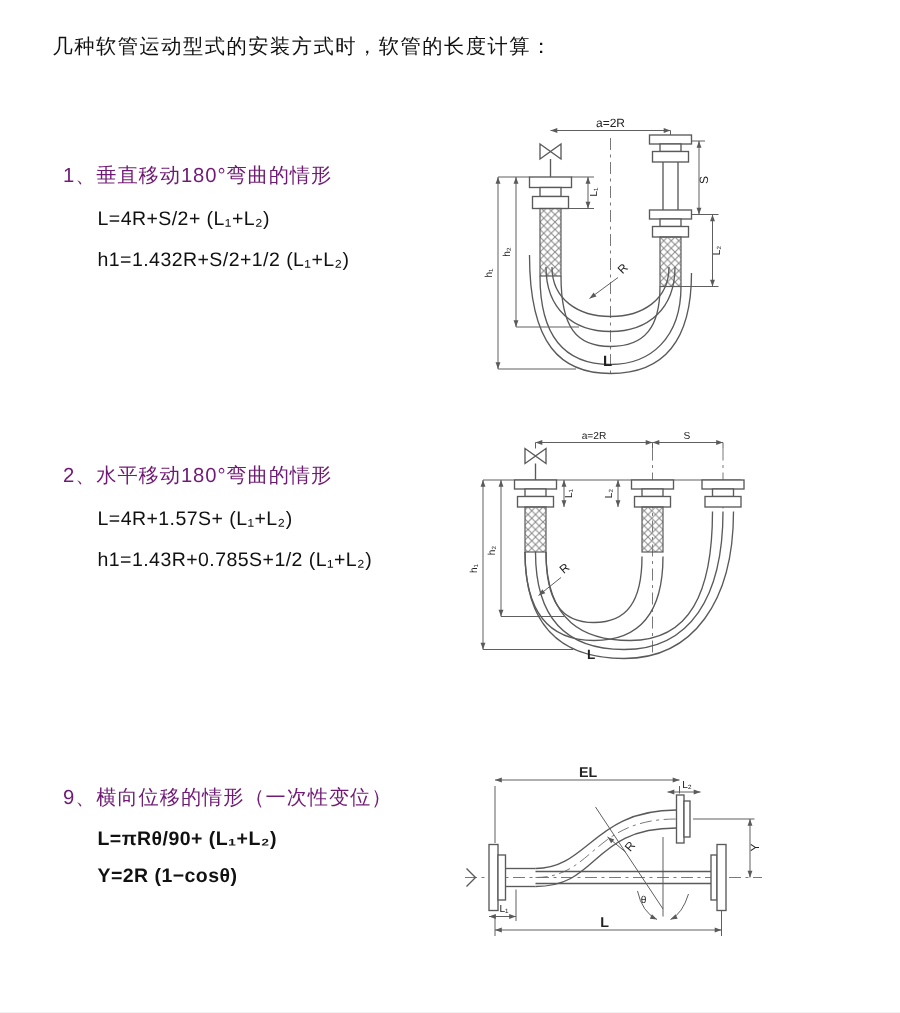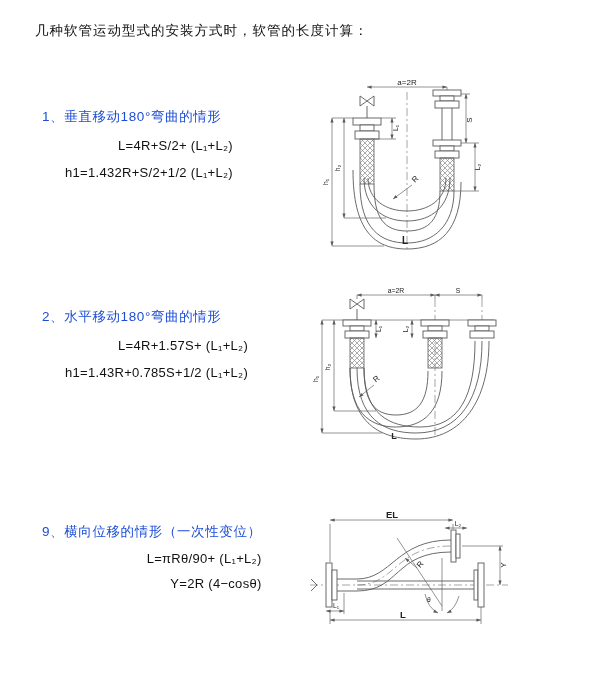--- a/index.html
+++ b/index.html
@@ -6,23 +6,23 @@
   #page{
     position:relative;width:600px;height:675px;background:#ffffff;
     font-family:"Liberation Sans","DejaVu Sans",sans-serif;color:#1a1a1a;
     overflow:hidden;
   }
   .title{
     position:absolute;left:35px;top:22px;font-size:13.5px;font-weight:500;
     letter-spacing:1px;color:#111;
   }
   .section{position:absolute;left:42px;}
-  .heading{font-size:13.5px;font-weight:500;letter-spacing:0.6px;color:#1d4ed8;}
-  .formula{font-size:13px;margin:12px 0 0 23px;letter-spacing:0.3px;color:#111;text-align:right;}
-  .s3 .formula{margin-top:10px;}
+  .heading{font-size:13.5px;font-weight:500;letter-spacing:0.6px;color:#701a75;}
+  .formula{font-size:13px;margin:12px 0 0 23px;letter-spacing:0.3px;color:#111;}
+  .s3 .formula{margin-top:10px;font-weight:bold;}
   svg{position:absolute;}
   svg text{font-family:"Liberation Sans","DejaVu Sans",sans-serif;fill:#222;}
   .dln{stroke:#5a5a5a;stroke-width:0.9;fill:none;}        
   .dim{stroke:#5a5a5a;stroke-width:0.65;fill:none;}       
   .cl{stroke:#6a6a6a;stroke-width:0.6;fill:none;stroke-dasharray:8 3 2 3;} 
   .fl{fill:#ffffff;stroke:#5a5a5a;stroke-width:0.9;}      
   .lbl{font-size:8px;}
   .lbl-s{font-size:6.8px;}
   .lbl-b{font-size:10px;font-weight:600;}
 </style>
@@ -221,21 +221,21 @@
       <line class="dim" x1="62" y1="102" x2="47" y2="114" marker-end="url(#ar2)"></line>
       <text class="lbl" transform="rotate(-40 66 98)" x="66" y="98" text-anchor="middle">R</text>
     </g>
 
     <text class="lbl-b" x="82" y="156" text-anchor="middle" style="font-size:9px;">L</text>
   </svg>
 
   <div class="section s3" style="top:523px;">
     <div class="heading">9、横向位移的情形（一次性变位）</div>
     <div class="formula">L=πRθ/90+ (L₁+L₂)</div>
-    <div class="formula">Y=2R (4−cosθ)</div>
+    <div class="formula">Y=2R (1−cosθ)</div>
   </div>
 
   <svg style="left:300px;top:508px;" width="260" height="140" viewBox="0 0 260 140">
     <defs>
       <marker id="ar3" viewBox="0 0 8 6" markerWidth="8" markerHeight="6" refX="7.5" refY="3" orient="auto-start-reverse">
         <path d="M0.5,0.5 L7.5,3 L0.5,5.5 Z" fill="#5a5a5a"></path>
       </marker>
     </defs>
 
     <g>

